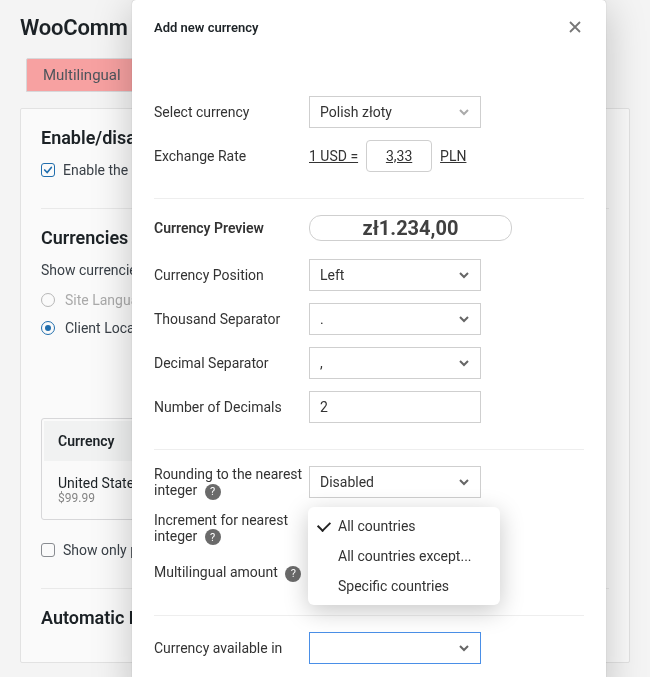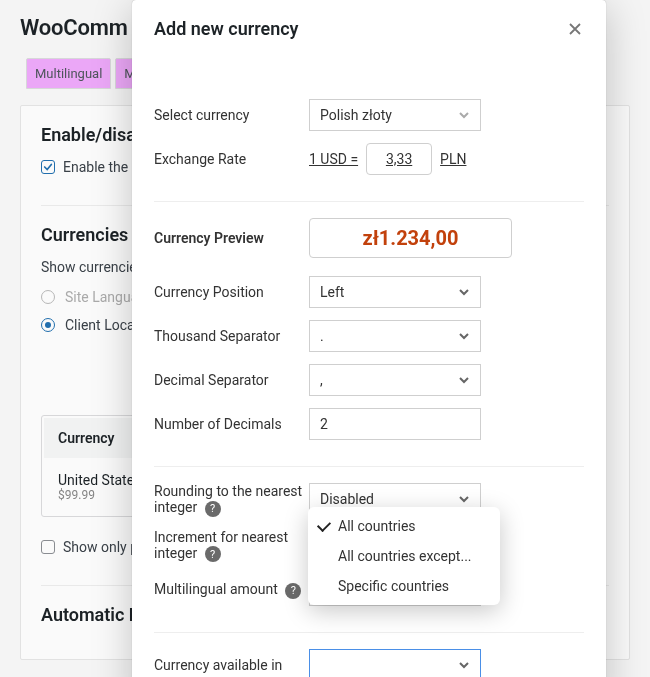--- a/index.html
+++ b/index.html
@@ -8,21 +8,21 @@
     background: #f9f9f9;
     width: 650px;
     height: 677px;
     overflow: hidden;
     position: relative;
     color: #1d2327;
   }
   .bg-page { padding: 15px 20px; }
   .bg-title { font-size: 22px; font-weight: 600; margin-bottom: 18px; letter-spacing: -0.2px; }
   .bg-tabs { display: flex; gap: 4px; margin-bottom: 16px; padding-left: 6px; }
-  .bg-tab { padding: 7px 8px; font-size: 13px; color: #50575e; background: #f0abfc; border: 1px solid #dcdcde; border-radius: 2px 2px 0 0; }
+  .bg-tab { padding: 7px 16px; font-size: 15px; color: #50575e; background: #fca5a5; border: 1px solid #dcdcde; border-radius: 2px 2px 0 0; }
   .bg-panel { background: #fff; border: 1px solid #e7e7e7; border-radius: 2px; padding: 18px 20px 20px 20px; }
   .bg-h { font-size: 18px; font-weight: 600; margin-bottom: 14px; }
   .bg-checkrow { display: flex; align-items: center; gap: 8px; font-size: 14px; color: #3c434a; margin-bottom: 30px; }
   .bg-check { width: 14px; height: 14px; border: 1.5px solid #2271b1; border-radius: 3px; display: inline-flex; align-items: center; justify-content: center; background: #fff; }
   .bg-check svg { width: 10px; height: 10px; }
   .bg-divider { border: none; border-top: 1px solid #eee; margin: 0 0 18px 0; }
   .bg-radio { width: 14px; height: 14px; border-radius: 50%; border: 1.5px solid #bbb; display: inline-block; position: relative; }
   .bg-radio.sel { border-color: #2271b1; }
   .bg-radio.sel::after { content:""; position:absolute; inset:3px; border-radius:50%; background:#2271b1; }
   .bg-radio-row { display:flex; align-items:center; gap:10px; margin-bottom:12px; font-size:14px; color:#3c434a; }
@@ -41,21 +41,21 @@
     left: 132px; top: 0;
     width: 474px;
     min-height: 657px;
     background: #fff;
     border-radius: 4px;
     box-shadow: 0 8px 40px rgba(0,0,0,0.22), 0 0 1px rgba(0,0,0,0.3);
     padding: 18px 22px 18px 22px;
     display: flex; flex-direction: column;
   }
   .modal-head { display:flex; justify-content: space-between; align-items:center; margin-bottom: 28px;}
-  .modal-title { font-size:18px; font-weight:600; }
+  .modal-title { font-size:13px; font-weight:600; }
   .close-icon { width:18px; height:18px; stroke:#777; stroke-width:1.8; cursor:pointer; }
   .row { display:flex; align-items:center; margin-bottom: 12px; }
   .row .label { flex: 0 0 155px; font-size:14px; color:#333; }
   .row .label.bold { font-weight:600; }
   .row .control { flex:1; display:flex; align-items:center; gap:8px; }
   .select, .textin, .numin {
     height: 32px;
     border: 1px solid #cfcfcf;
     border-radius: 0;
     background: #fff;
@@ -64,24 +64,24 @@
     color:#333;
     width: 172px;
     display:flex; align-items:center; justify-content:space-between;
   }
   .select { cursor:pointer; }
   .select .chev { width:12px; height:12px; stroke:#666; stroke-width:2; fill:none; }
   .select.thin .chev { stroke:#aaa; }
   .disabled { color:#aaa; background:#fff; }
   .blue-border { border:1.8px solid #4a8fe7; }
   .preview-box {
-    width: 203px; height: 40px;
-    border: 1px solid #cfcfcf; border-radius: 4px;
+    width: 203px; height: 26px;
+    border: 1px solid #cfcfcf; border-radius: 12px;
     display:flex; align-items:center; justify-content:center;
-    font-size: 20px; font-weight:700; color:#c2410c;
+    font-size: 20px; font-weight:700; color:#404040;
   }
   .exch-row { font-size:14px; color:#333; display:flex; align-items:center; gap:8px;text-decoration:underline; }
   .exch-in { width: 66px; height:32px; border:1px solid #cfcfcf; border-radius:4px; display:flex; align-items:center; justify-content:center; font-size:14px; }
   .help { display:inline-flex; width:16px; height:16px; border-radius:50%; background:#6a6a6a; color:#fff; font-size:11px; align-items:center; justify-content:center; margin-left:4px; }
   hr.section { margin: 14px 0 16px 0; border:none; border-top:1px solid #eee; }
   .dropdown {
     position:absolute;
     left: 308px; top: 507px;
     width: 192px;
     background:#fff;

